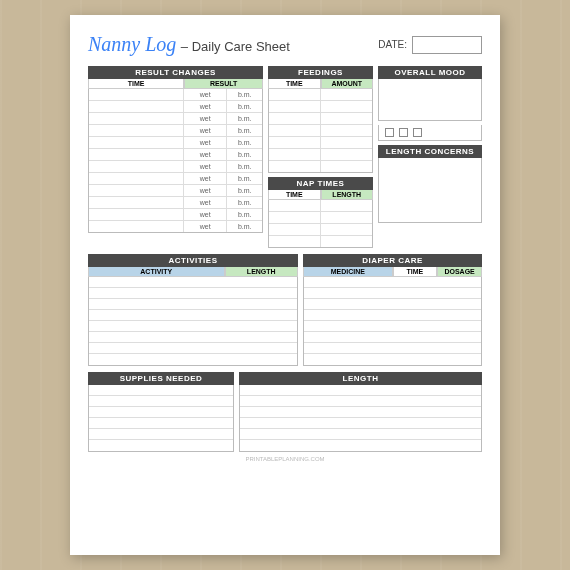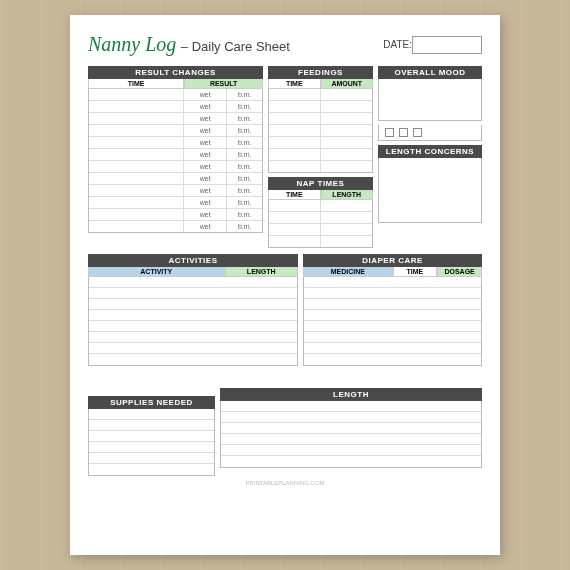--- a/index.html
+++ b/index.html
@@ -27,31 +27,32 @@
     .header {
       display: flex;
       justify-content: space-between;
       align-items: center;
       margin-bottom: 10px;
     }
     .title-main {
       font-family: Georgia, serif;
       font-size: 20px;
       font-style: italic;
-      color: #15803d;
+      color: #3b82f6;
     }
     .title-sub {
       font-size: 13px;
       color: #444;
       font-style: normal;
       font-family: Arial, sans-serif;
     }
     .date-area {
       display: flex;
       align-items: center;
+      gap: 5px;
       font-size: 10px;
       color: #444;
     }
     .date-box {
       border: 1px solid #999;
       width: 70px;
       height: 18px;
     }
 
     
@@ -170,39 +171,38 @@
     }
     .nap-wrapper {
       border: 1px solid #bbb;
       border-top: none;
     }
 
     
     .middle-section {
       display: flex;
       gap: 5px;
-      margin-bottom: 22px;
+      margin-bottom: 6px;
     }
     .activities-col {
       width: 210px;
       flex-shrink: 0;
     }
     .special-care-col {
       flex: 1;
     }
 
     
     .bottom-section {
       display: flex;
       gap: 5px;
     }
     .supplies-col {
-      width: 127px;
+      width: 146px;
       flex-shrink: 0;
-      margin-top: 8px;
     }
     .notes-col {
       flex: 1;
     }
 
     .empty-rows-wrapper {
       border: 1px solid #bbb;
       border-top: none;
     }
     .empty-row {

